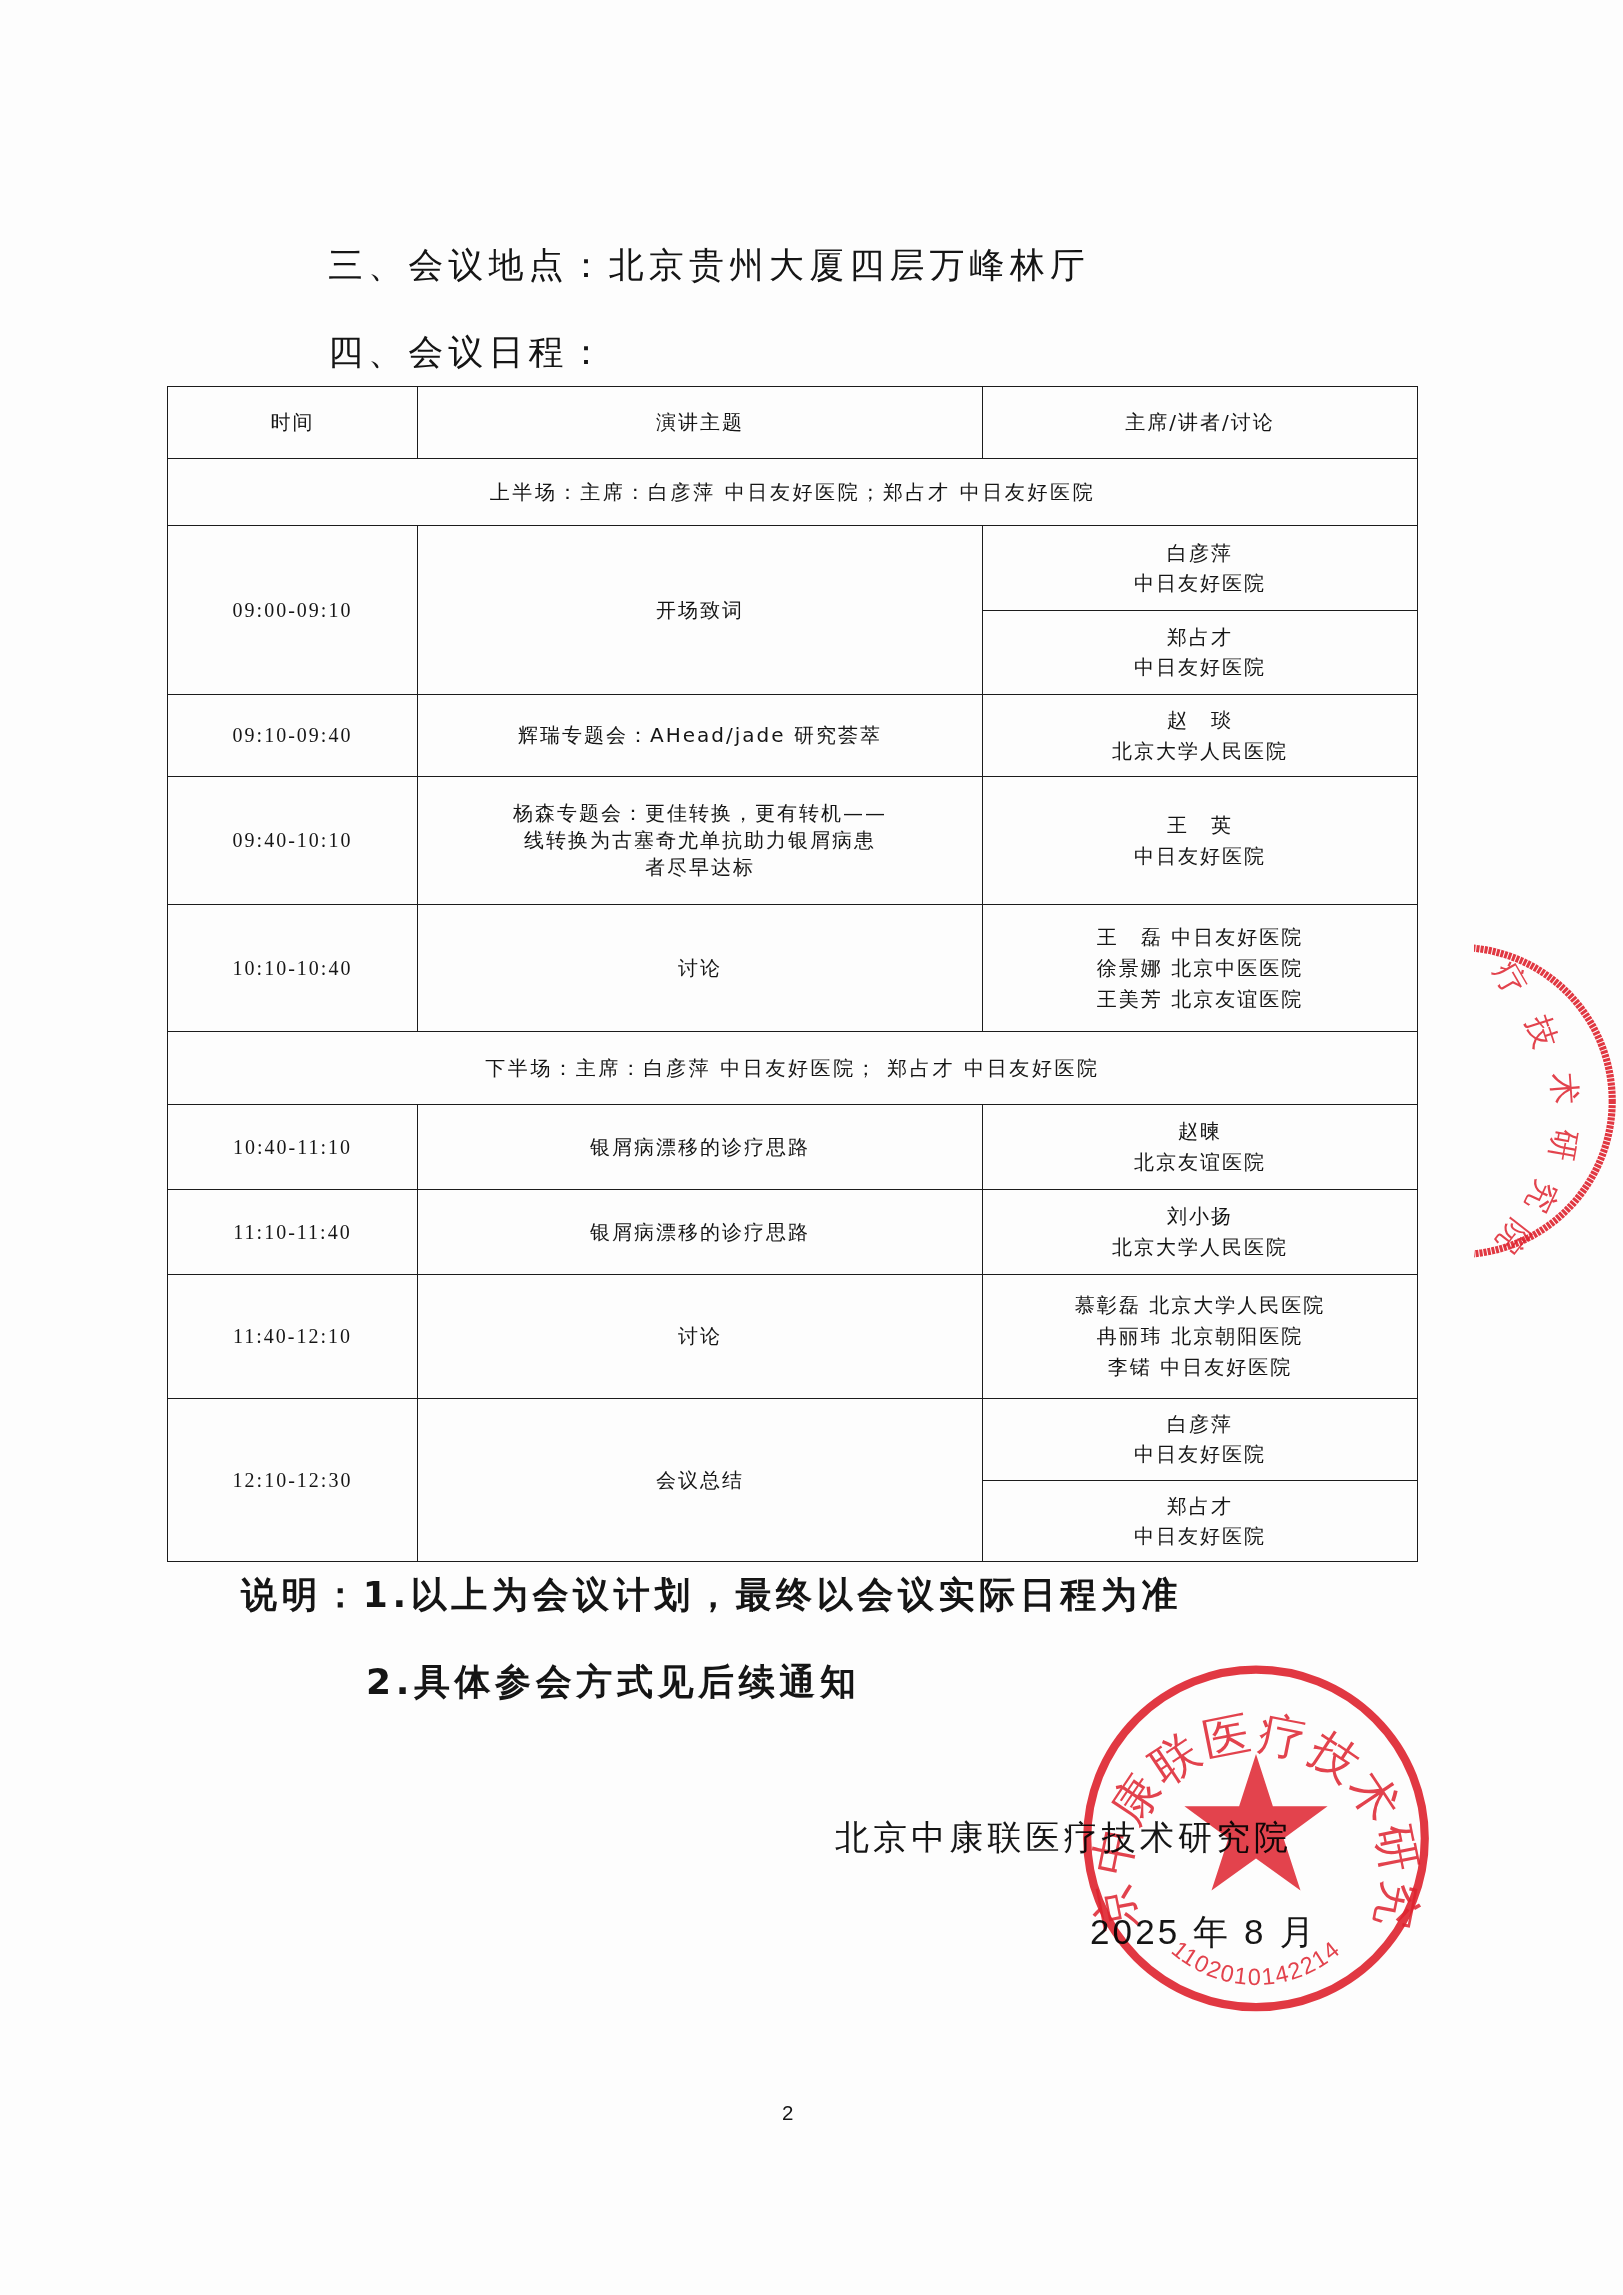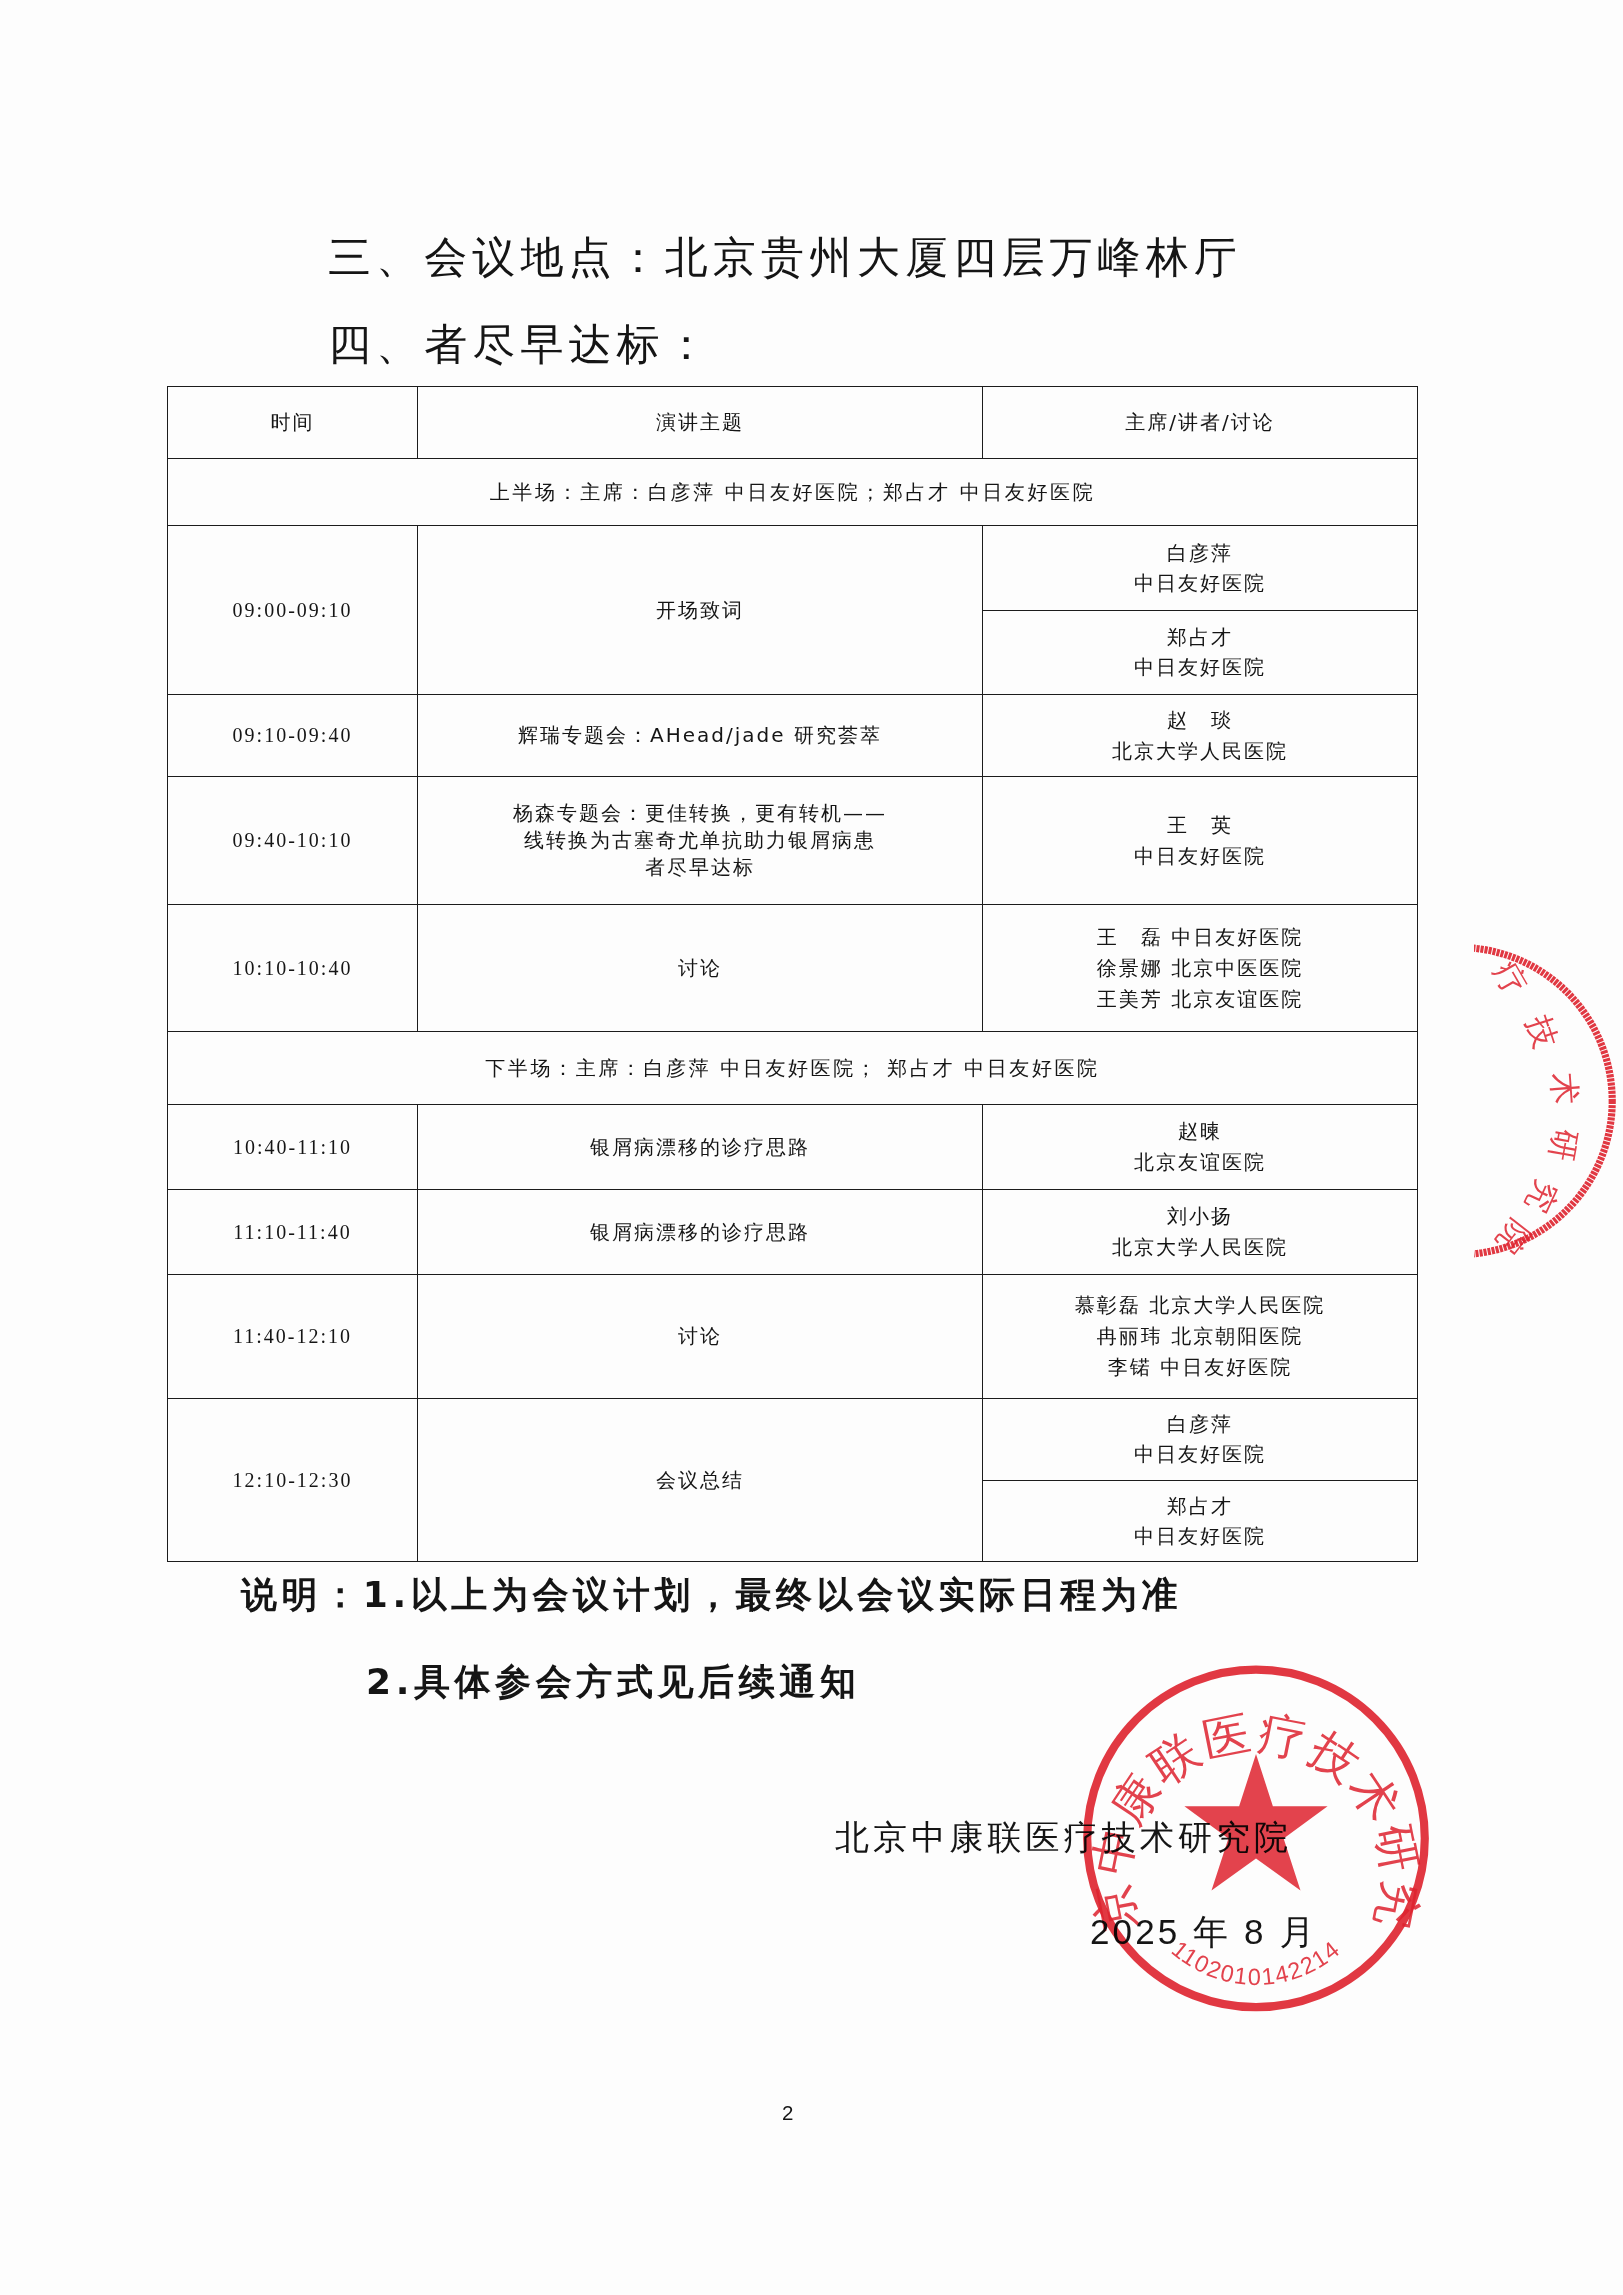--- a/index.html
+++ b/index.html
@@ -1,20 +1,20 @@
 <!DOCTYPE html>
 <html style="font-size:8.2px"><head>
 <meta charset="utf-8">
 <style>
   html, body { margin: 0; padding: 0; background: #ffffff; }
   body { width: 1624px; height: 2295px; position: relative; overflow: hidden;
          font-family: "DejaVu Sans", "Liberation Sans", sans-serif; color: #151515; }
   .page { position: absolute; left: 0; top: 0; width: 1624px; height: 2295px; background: #fdfdfd; }
 
-  .heading { position: absolute; left: 328px; font-size: 43px; letter-spacing: 5.1px; line-height: 1; white-space: nowrap; }
+  .heading { position: absolute; left: 328px; font-size: 35px; letter-spacing: 5.1px; line-height: 1; white-space: nowrap; margin-top: 12px; }
   #h-location { top: 236px; }
   #h-schedule { top: 323px; }
 
   table.agenda { position: absolute; left: 167px; top: 386px; width: 1249px; border-collapse: collapse; table-layout: fixed; }
   table.agenda td { border: 1.5px solid #1c1c1c; text-align: center; vertical-align: middle; padding: 0; font-size: 20px; letter-spacing: 2px; line-height: 1.55; }
   table.agenda tr.hdr td { height: 71px; }
   table.agenda tr.session td { height: 66px; letter-spacing: 2.6px; }
   .time { font-family: "Liberation Serif", "DejaVu Serif", serif; font-size: 28px; letter-spacing: 1px; }
   .col-time { width: 250px; }
   .col-topic { width: 565px; }
@@ -38,21 +38,21 @@
   .seal { position: absolute; pointer-events: none; mix-blend-mode: multiply; }
   #seal-main { left: 1077px; top: 1662px; width: 358px; height: 358px; }
   #seal-partial { left: 1474px; top: 932px; width: 150px; height: 338px; overflow: hidden; }
 </style>
 </head>
 <body>
 
 <div class="page">
 
   <div class="heading" id="h-location">三、会议地点：北京贵州大厦四层万峰林厅</div>
-  <div class="heading" id="h-schedule">四、者尽早达标：</div>
+  <div class="heading" id="h-schedule">四、会议日程：</div>
 
   <table class="agenda">
     <colgroup>
       <col class="col-time">
         <col class="col-topic">
         <col class="col-people">
     </colgroup>
     <tbody>
       <tr class="hdr">
         <td>时间</td>

